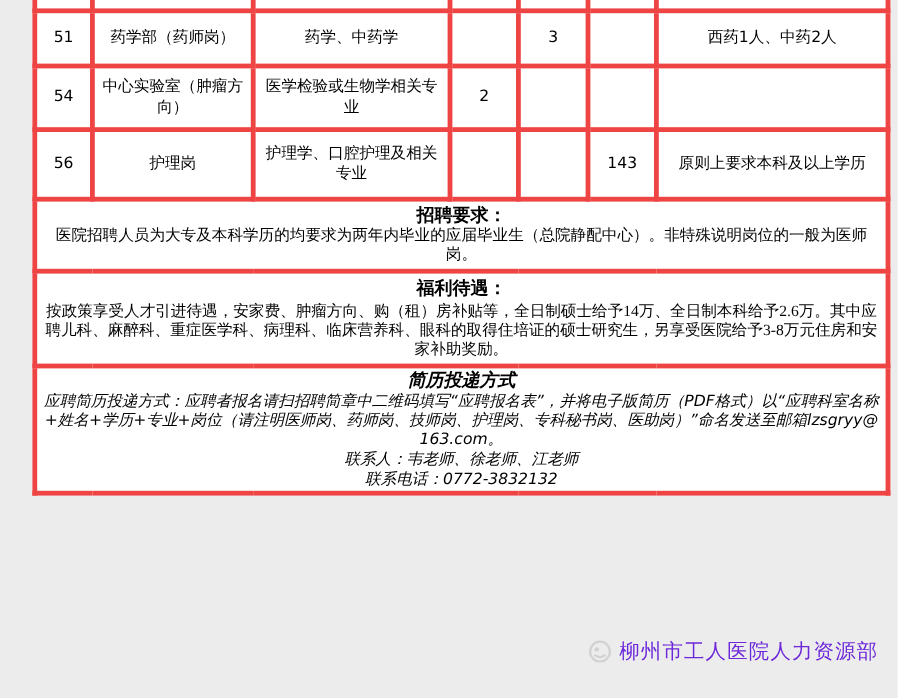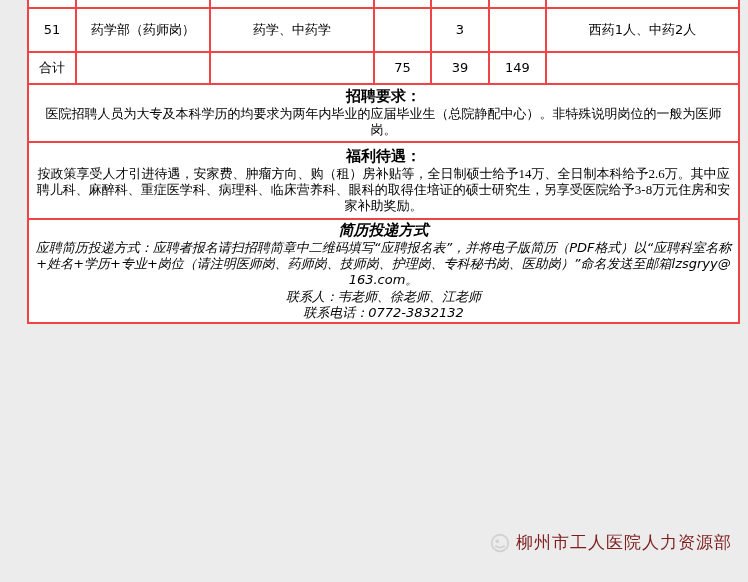--- a/index.html
+++ b/index.html
@@ -15,21 +15,21 @@
 
   table.rec{
     border-collapse:collapse;
     table-layout:fixed;
     width:711px;
     background:#fff;
     border:2px solid #000;
     border-top:none;
   }
   table.rec td{
-    border:2px solid #ef4444;
+    border:4px solid #ef4444;
     text-align:center;
     vertical-align:middle;
     font-size:13px;
     line-height:1.25;
     padding:1px 4px;
     overflow:hidden;
     word-break:break-all;
   }
   tr.partial td{border-top:none;height:7px;padding:0;}
   tr.h40 td{height:40px;}
@@ -52,21 +52,21 @@
   td.sec-ben{height:73px;font-family:Liberation Serif, serif;}
   td.sec-sub{height:100px;font-style:italic;}
 
   .watermark{
     position:absolute;
     right:16px;
     top:531px;
     display:flex;
     align-items:center;
     gap:5px;
-    color:#7f1d1d;
+    color:#6d28d9;
     font-size:17px;
     letter-spacing:1px;
     white-space:nowrap;
     user-select:none;
   }
   .wm-logo{display:inline-block;width:22px;height:22px;flex:0 0 auto;}
 </style>
 </head>
 <body>
 
@@ -99,32 +99,41 @@
         <td>药学部（药师岗）</td>
         <td>药学、中药学</td>
         <td></td>
         <td>3</td>
         <td></td>
         <td>西药1人、中药2人</td>
       </tr>
 
 
 
+      <tr class="h47">
+        <td>54</td>
+        <td>中心实验室（肿瘤方向）</td>
+        <td>医学检验或生物学相关专业</td>
+        <td>2</td>
+        <td></td>
+        <td></td>
+        <td></td>
+      </tr>
 
 
-
-      <tr class="h28">
-        <td>合计</td>
+      <tr class="h52">
+        <td>56</td>
+        <td>护理岗</td>
+        <td>护理学、口腔护理及相关专业</td>
         <td></td>
         <td></td>
-        <td>75</td>
-        <td>39</td>
-        <td>149</td>
-        <td></td>
+        <td>143</td>
+        <td>原则上要求本科及以上学历</td>
       </tr>
+
 
       <tr>
         <td class="section sec-req" colspan="7">
           <div class="sec-title">招聘要求：</div>
           <div class="sec-body">医院招聘人员为大专及本科学历的均要求为两年内毕业的应届毕业生（总院静配中心）。非特殊说明岗位的一般为医师岗。</div>
         </td>
       </tr>
 
       <tr>
         <td class="section sec-ben" colspan="7">

